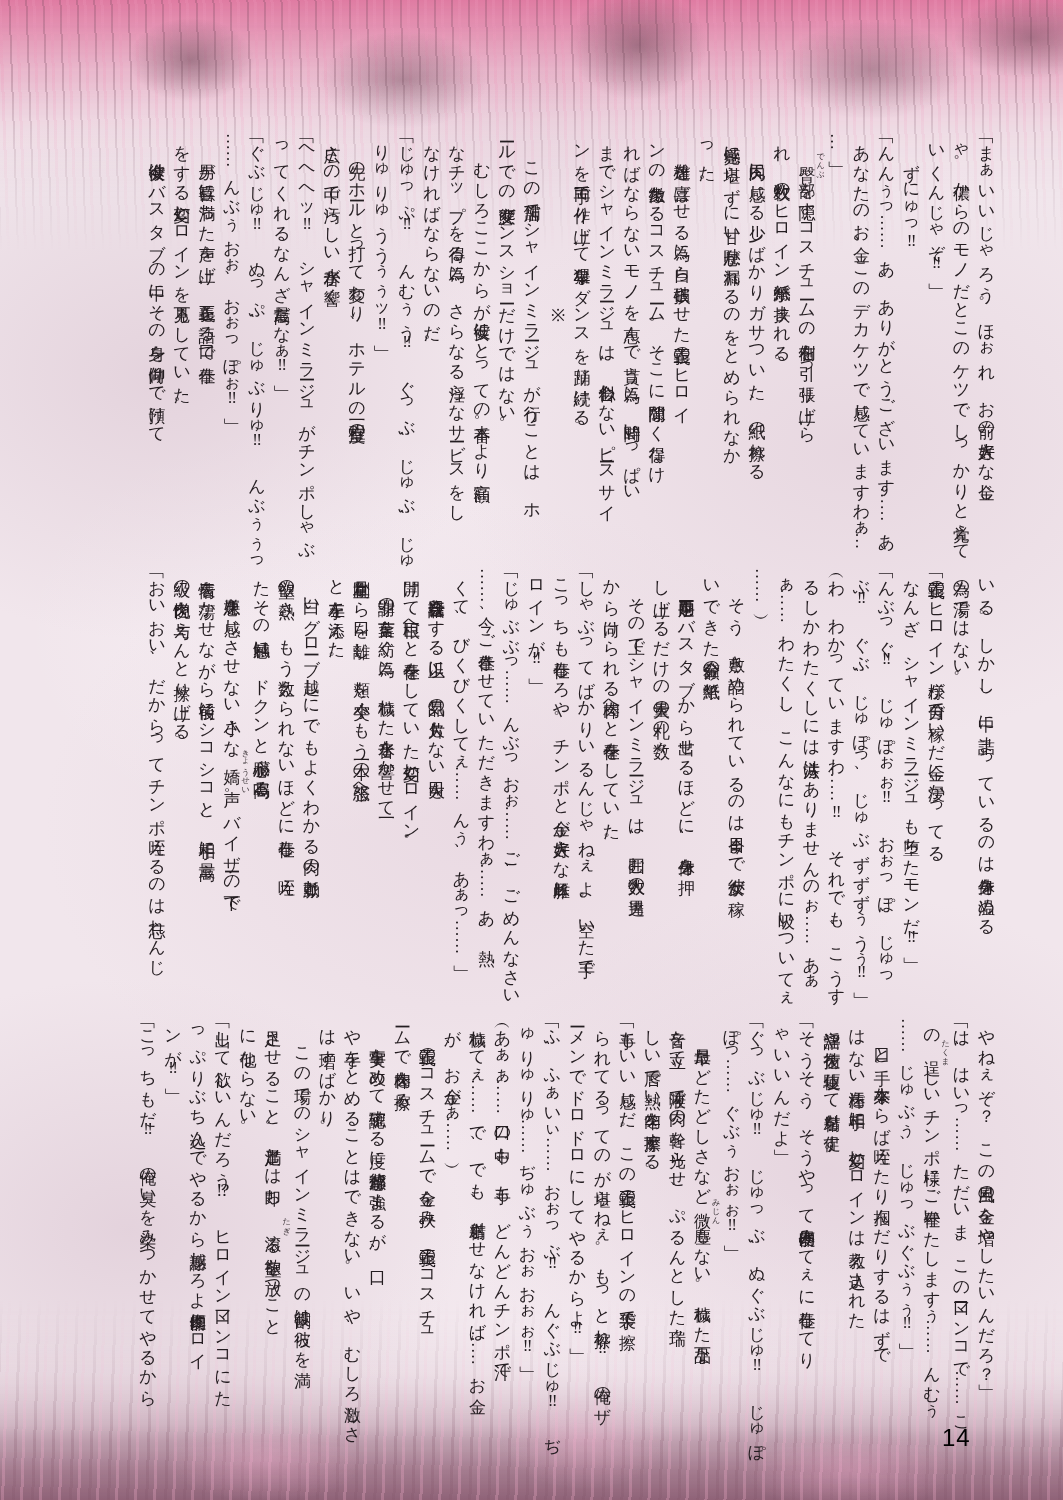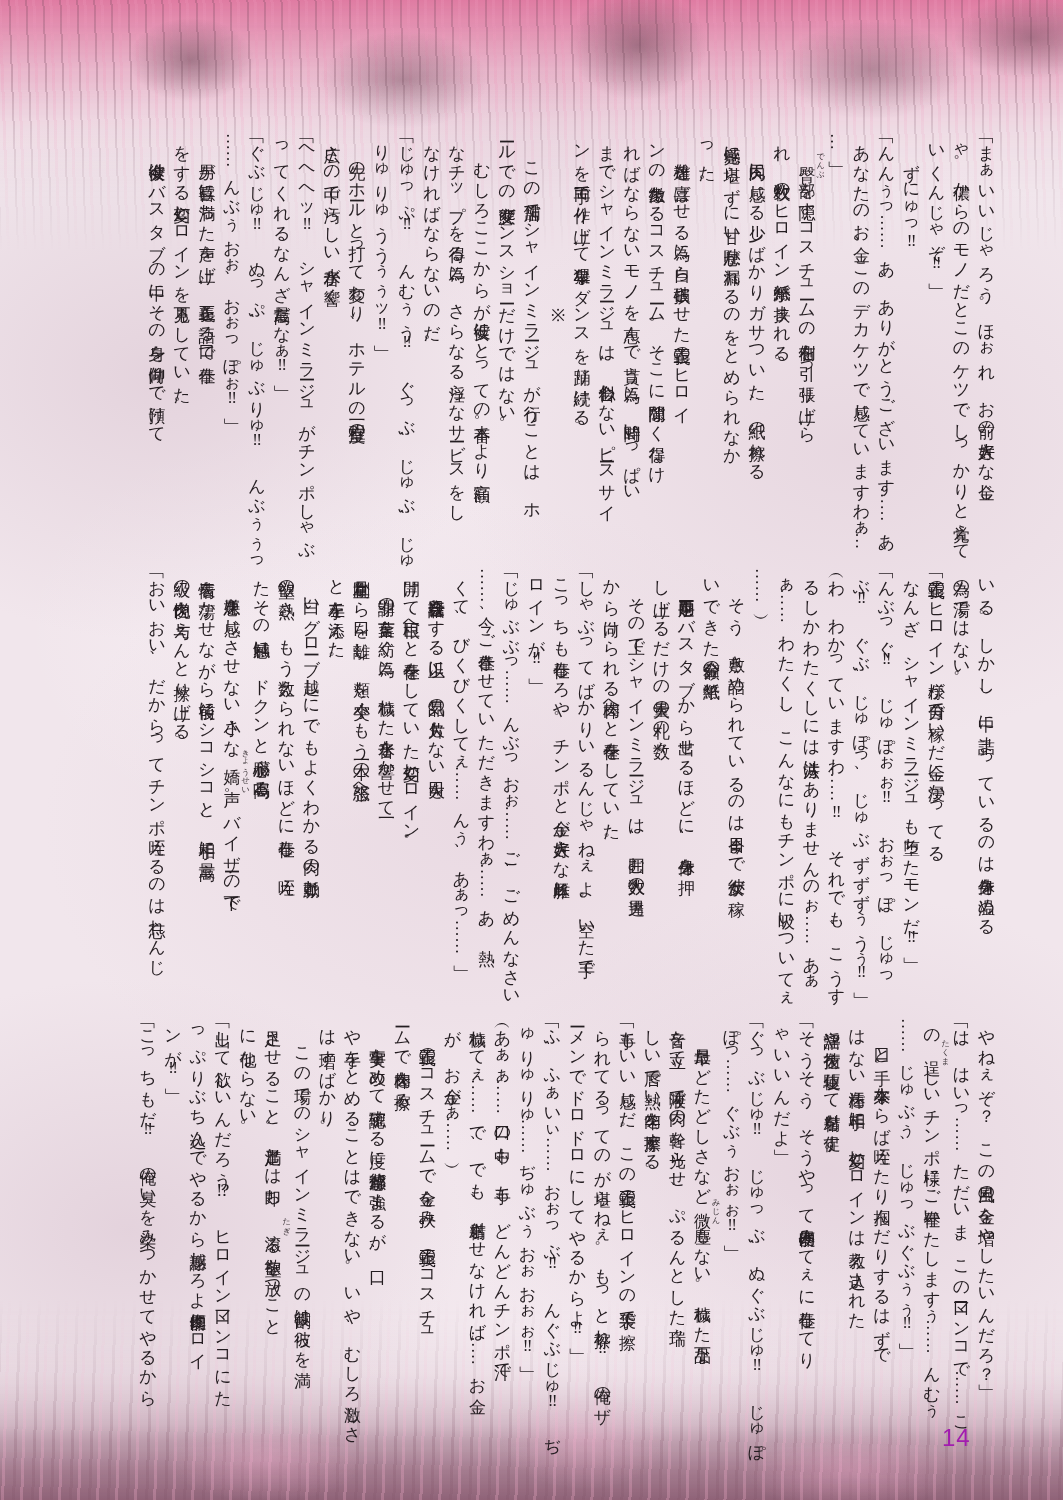--- a/index.html
+++ b/index.html
@@ -56,21 +56,21 @@
   .band .col{
     line-height:25px;
     min-height:100%;
     white-space:nowrap;
   }
   .band ruby{ruby-position:over;}
   .band rt{font-size:8px;letter-spacing:0;opacity:.9;}
   .page-number{
     position:absolute;top:1424px;left:942px;
     font-family:"Liberation Sans","DejaVu Sans",sans-serif;
-    font-size:24px;color:#a21caf;letter-spacing:1px;
+    font-size:24px;color:#000000;letter-spacing:1px;
   }
 </style>
 </head>
 <body style="--page-base: #f1e6ec; --edge-pink: #df7ba2; --edge-mauve: #8f6277; --text-color: #241d21;">
 
 <div class="bg-clouds"></div>
 <div class="edge-top"></div>
 <div class="edge-bottom"></div>
 
 <div id="band1" class="band">

